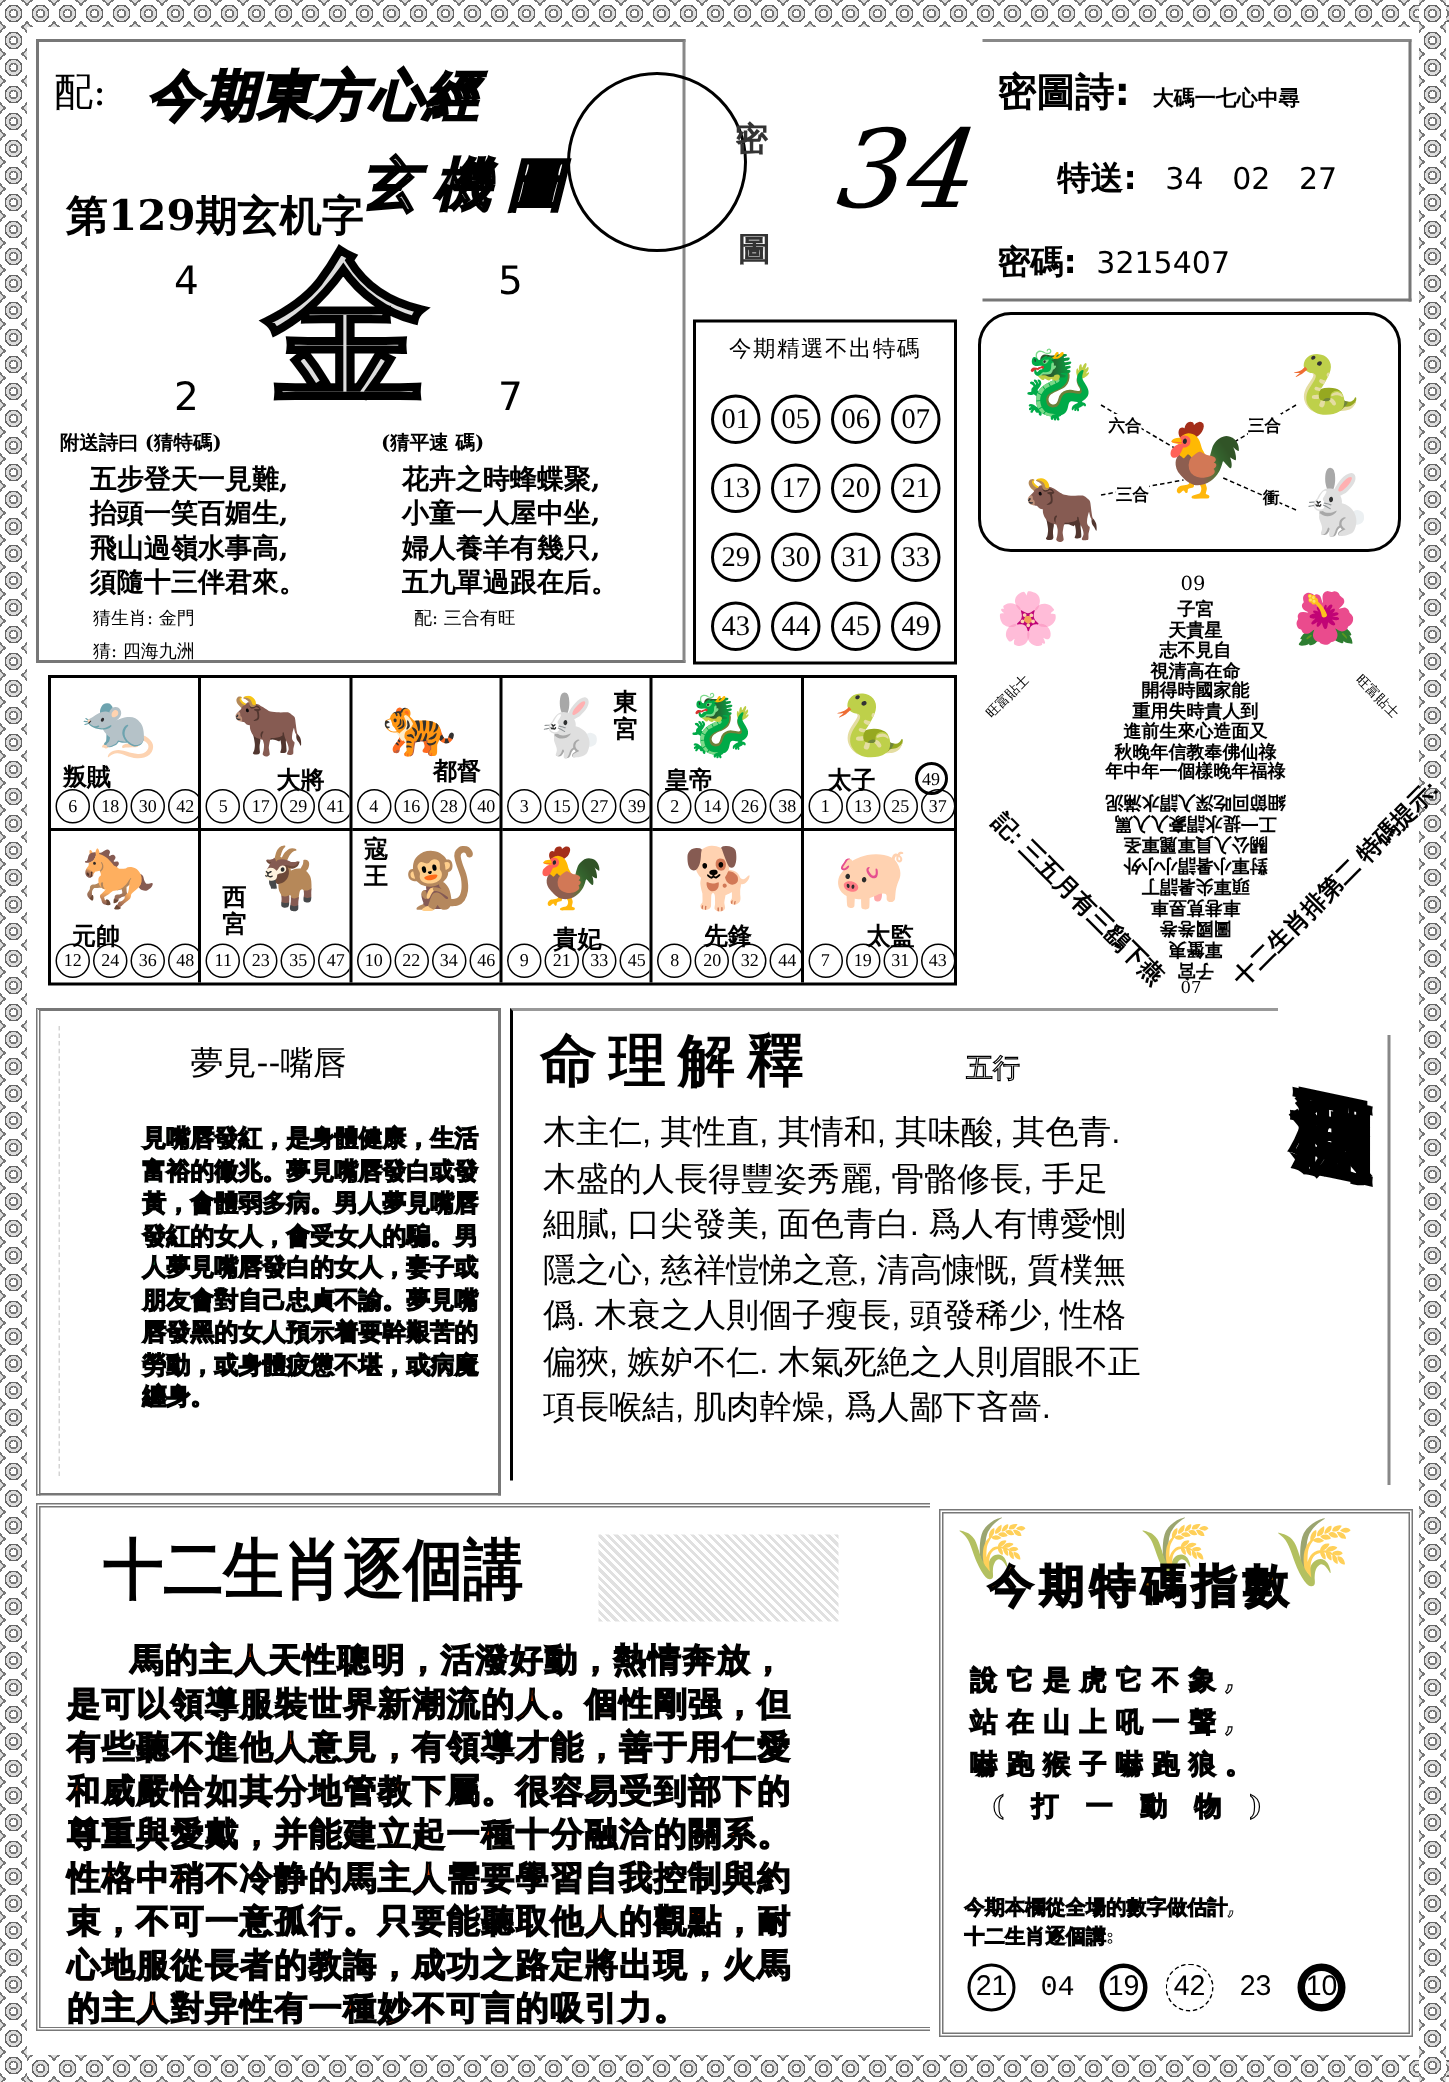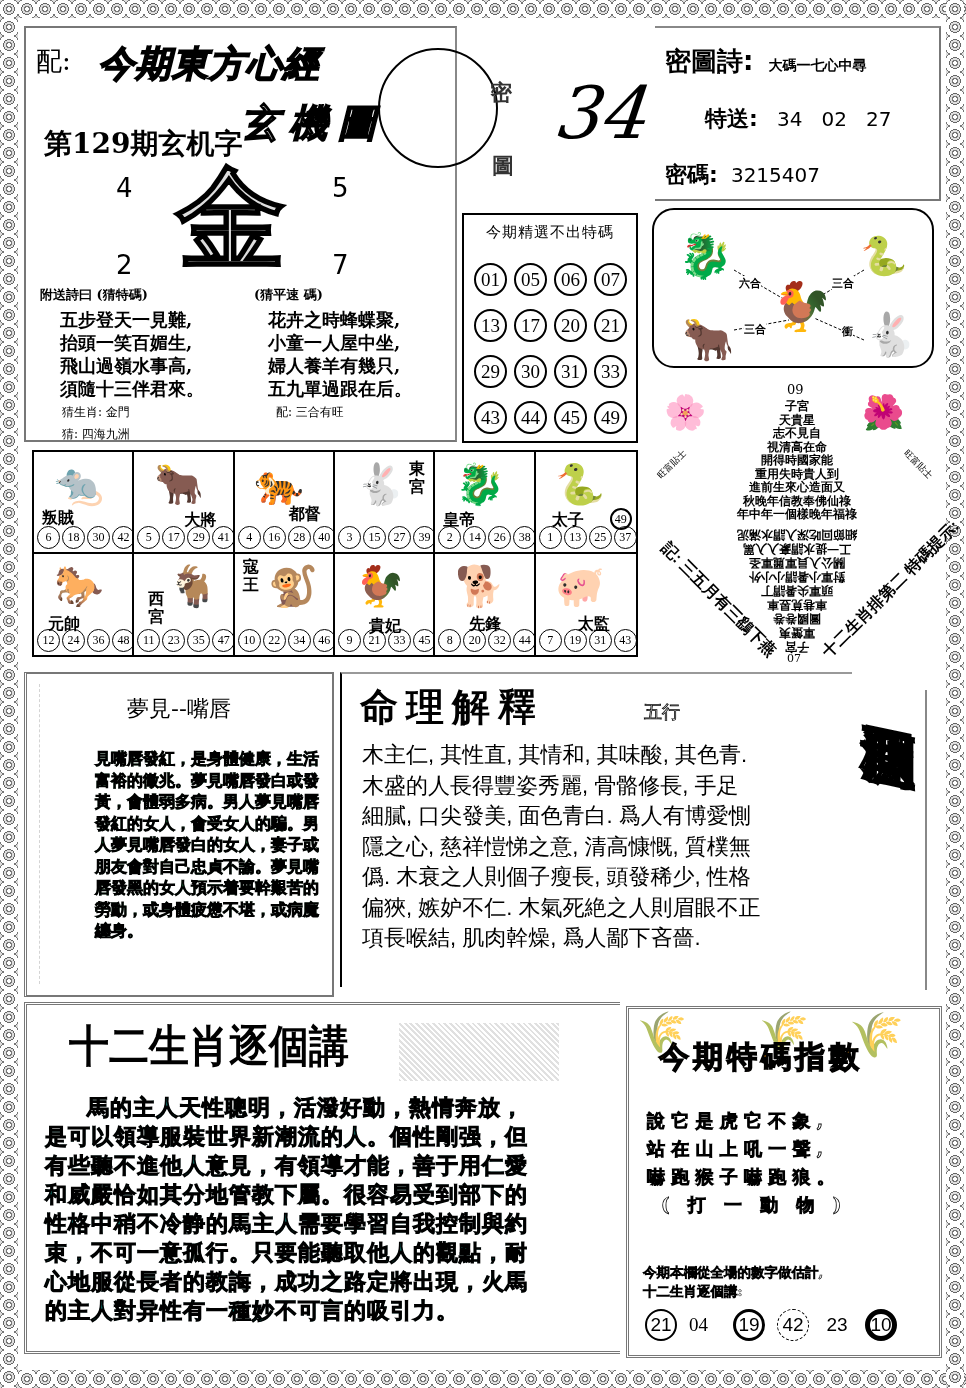--- a/index.html
+++ b/index.html
@@ -300,25 +300,26 @@
     <div>偏狹, 嫉妒不仁. 木氣死絶之人則眉眼不正</div>
     <div>項長喉結, 肌肉幹燥, 爲人鄙下吝嗇.</div>
   </div>
 </div>
 <div class="abs" style="left:862px;top:690px;width:62px;font-size:54px;line-height:72px;font-weight:900;color:#fff;-webkit-text-stroke:2px #000;writing-mode:vertical-rl;transform:skewY(12deg)">四柱預測</div>
 <div class="abs" style="left:925px;top:690px;width:2px;height:300px;background:#888"></div>
 
 <div class="panel" style="left:24px;top:1002px;width:596px;height:352px;border:3px double #777;border-right:none">
   <div class="abs" style="left:42px;top:14px;font-size:40px;font-weight:900;font-family:'DejaVu Sans',sans-serif;transform:scaleY(1.1)">十二生肖逐個講</div>
   <div class="abs" style="left:372px;top:18px;width:160px;height:58px;background:repeating-linear-gradient(45deg,#ccc 0 2px,#fff 2px 4px);opacity:.6"></div>
-  <div class="abs ptext" style="left:18px;top:88px;width:580px;font-size:22px;line-height:29px;font-weight:bold;color:#0f766e;-webkit-text-stroke:0.9px #000;white-space:nowrap;letter-spacing:1px">
+  <div class="abs ptext" style="left:18px;top:88px;width:580px;font-size:22px;line-height:29px;font-weight:bold;color:#c2410c;-webkit-text-stroke:0.9px #000;white-space:nowrap;letter-spacing:1px">
     <div style="padding-left:42px">馬的主人天性聰明，活潑好動，熱情奔放，</div>
     <div>是可以領導服裝世界新潮流的人。個性剛强，但</div>
     <div>有些聽不進他人意見，有領導才能，善于用仁愛</div>
     <div>和威嚴恰如其分地管教下屬。很容易受到部下的</div>
+    <div>尊重與愛戴，并能建立起一種十分融洽的關系。</div>
     <div>性格中稍不冷静的馬主人需要學習自我控制與約</div>
     <div>束，不可一意孤行。只要能聽取他人的觀點，耐</div>
     <div>心地服從長者的教誨，成功之路定將出現，火馬</div>
     <div>的主人對异性有一種妙不可言的吸引力。</div>
   </div>
 </div>
 
 <div class="panel" style="left:626px;top:1006px;width:316px;height:352px;border:3px double #777">
   <div class="abs" style="left:8px;top:0;font-size:40px;opacity:.7">🌾</div>
   <div class="abs" style="left:130px;top:0;font-size:40px;opacity:.7">🌾</div>
@@ -329,19 +330,19 @@
     <div>站 在 山 上 吼 一 聲 ,</div>
     <div>嚇 跑 猴 子 嚇 跑 狼 。</div>
     <div style="padding-left:14px;letter-spacing:6px">( 打 一 動 物 )</div>
   </div>
   <div class="abs ptext" style="left:14px;top:254px;font-size:13.5px;line-height:19px;font-weight:bold;color:#fff;-webkit-text-stroke:0.6px #000;white-space:nowrap">
     <div>今期本欄從全場的數字做估計,</div>
     <div>十二生肖逐個講:</div>
   </div>
   <div class="abs" style="left:16px;top:300px;display:flex;gap:12px;align-items:center">
     <span class="circ" style="width:32px;height:32px;font-size:19px;font-family:'Liberation Sans',sans-serif">21</span>
-    <span style="width:32px;font-size:19px;font-family:Liberation Serif, serif">04</span>
+    <span style="width:32px;font-size:19px;text-align:center;font-family:Liberation Mono, monospace">04</span>
     <span class="circ" style="width:32px;height:32px;font-size:19px;border-width:3px;font-family:'Liberation Sans',sans-serif">19</span>
     <span class="circ" style="width:32px;height:32px;font-size:19px;border-style:dashed;border-width:1px;font-family:'Liberation Sans',sans-serif">42</span>
     <span style="width:32px;font-size:19px;text-align:center;font-family:'Liberation Sans',sans-serif">23</span>
     <span class="circ" style="width:32px;height:32px;font-size:19px;border-width:5px;font-family:'Liberation Sans',sans-serif">10</span>
   </div>
 </div>
 
 </body></html>

